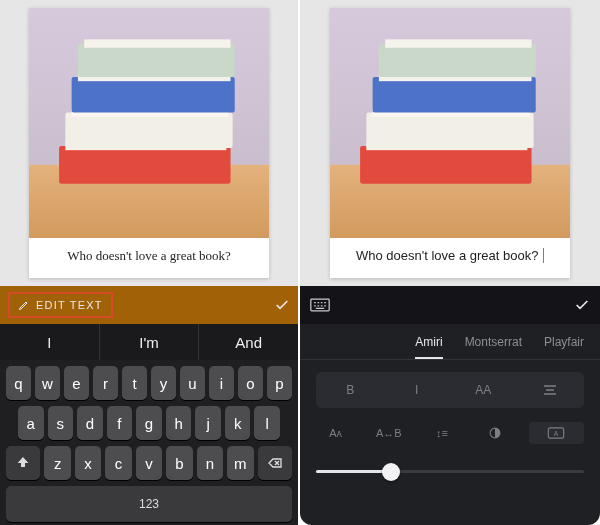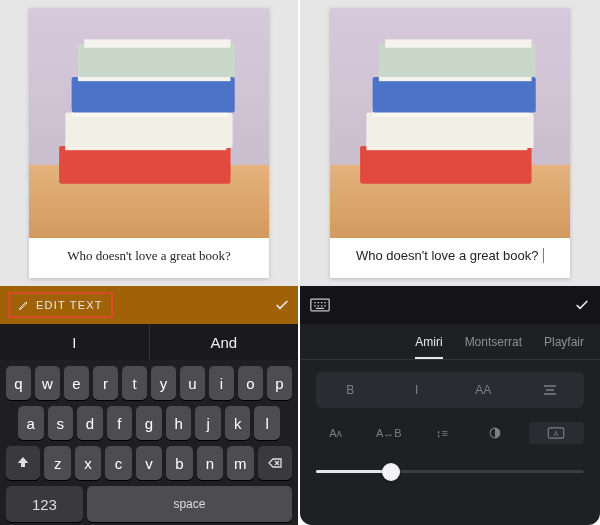--- a/index.html
+++ b/index.html
@@ -17,21 +17,21 @@
   .kbd-header { height: 38px; display: flex; align-items: center; justify-content: space-between; padding: 0 8px; background: #a16207; position: relative; }
   .edit-pill { display: flex; align-items: center; gap: 6px; color: #e8e8e8; font-size: 11px; letter-spacing: 1.2px; border: 2.5px solid #d64a2a; padding: 5px 8px; }
   .pencil-icon { width: 12px; height: 12px; }
   .check-icon { width: 16px; height: 16px; color: #e8e8e8; cursor: pointer; }
   .sugg-row { height: 36px; display: flex; background: #1a1a1c; }
   .sugg { flex: 1; display: flex; align-items: center; justify-content: center; color: #eee; font-size: 15px; border-right: 1px solid #333; cursor: pointer; }
   .sugg:last-child { border-right: none; }
   .kb-rows { flex: 1; display: flex; flex-direction: column; gap: 6px; padding: 6px; }
   .kb-row { display: flex; gap: 4px; justify-content: center; }
   .key { background: #4d4d50; color: #fff; border-radius: 5px; height: 34px; flex: 1; display: flex; align-items: center; justify-content: center; font-size: 15px; box-shadow: 0 1px 0 #000; cursor: pointer; }
-  .key.special { background: #3a3a3d; color: #ddd; font-size: 15px; }
+  .key.special { background: #3a3a3d; color: #ddd; font-size: 12px; }
   .key.space { flex: 4; font-size: 12px; color: #ddd; }
   .shift-icon, .bksp-icon { width: 16px; height: 16px; }
   .kb-row.bottom .key { height: 36px; }
   
   .tool-wrap { height: 245px; background: #1f2024; display: flex; flex-direction: column; color: #c9c9cd; border-radius: 12px; }
   .tool-header { height: 38px; display: flex; align-items: center; justify-content: space-between; padding: 0 10px; background: #141418; }
   .keybd-icon { width: 20px; height: 14px; color: #c9c9cd; cursor: pointer; }
   .font-tabs { display: flex; justify-content: flex-end; gap: 22px; padding: 10px 16px 0 16px; border-bottom: 1px solid #33343a; height: 36px; align-items: flex-end; }
   .font-tab { font-size: 12px; color: #8e8e92; padding-bottom: 8px; border-bottom: 2px solid transparent; cursor: pointer; }
   .font-tab.active { color: #e6e6ea; border-bottom-color: #e6e6ea; }
@@ -91,20 +91,21 @@
             <path d="M3 21l3-1 12-12-2-2L4 18l-1 3z"></path>
           </svg>
         <span>EDIT TEXT</span>
       </div>
       <svg class="check-icon" viewBox="0 0 24 24" fill="none" stroke="currentColor" stroke-width="2.5">
           <path d="M4 12l5 5L20 6"></path>
         </svg>
     </div>
     <div class="sugg-row">
       <div class="sugg">I</div>
+      <div class="sugg">I'm</div>
       <div class="sugg">And</div>
     </div>
     <div class="kb-rows">
       <div class="kb-row">
         <div class="key">q</div>
         <div class="key">w</div>
         <div class="key">e</div>
         <div class="key">r</div>
         <div class="key">t</div>
         <div class="key">y</div>
@@ -139,21 +140,20 @@
         <div class="key">m</div>
         <div class="key special" style="flex:1.3">
           <svg class="bksp-icon" viewBox="0 0 24 24" fill="none" stroke="#ddd" stroke-width="2">
               <path d="M21 6H9l-6 6 6 6h12V6z"></path>
               <path d="M12 9l6 6M18 9l-6 6"></path>
             </svg>
         </div>
       </div>
       <div class="kb-row bottom">
         <div class="key special" style="flex:1.5">123</div>
-        <div class="key space">space</div>
       </div>
     </div>
   </div>
 </div>
 
 <div class="panel">
   <div class="canvas-area">
     <div class="doc">
       <div class="illus">
         <svg class="illus-svg" viewBox="0 0 240 220" preserveAspectRatio="xMidYMid slice">

